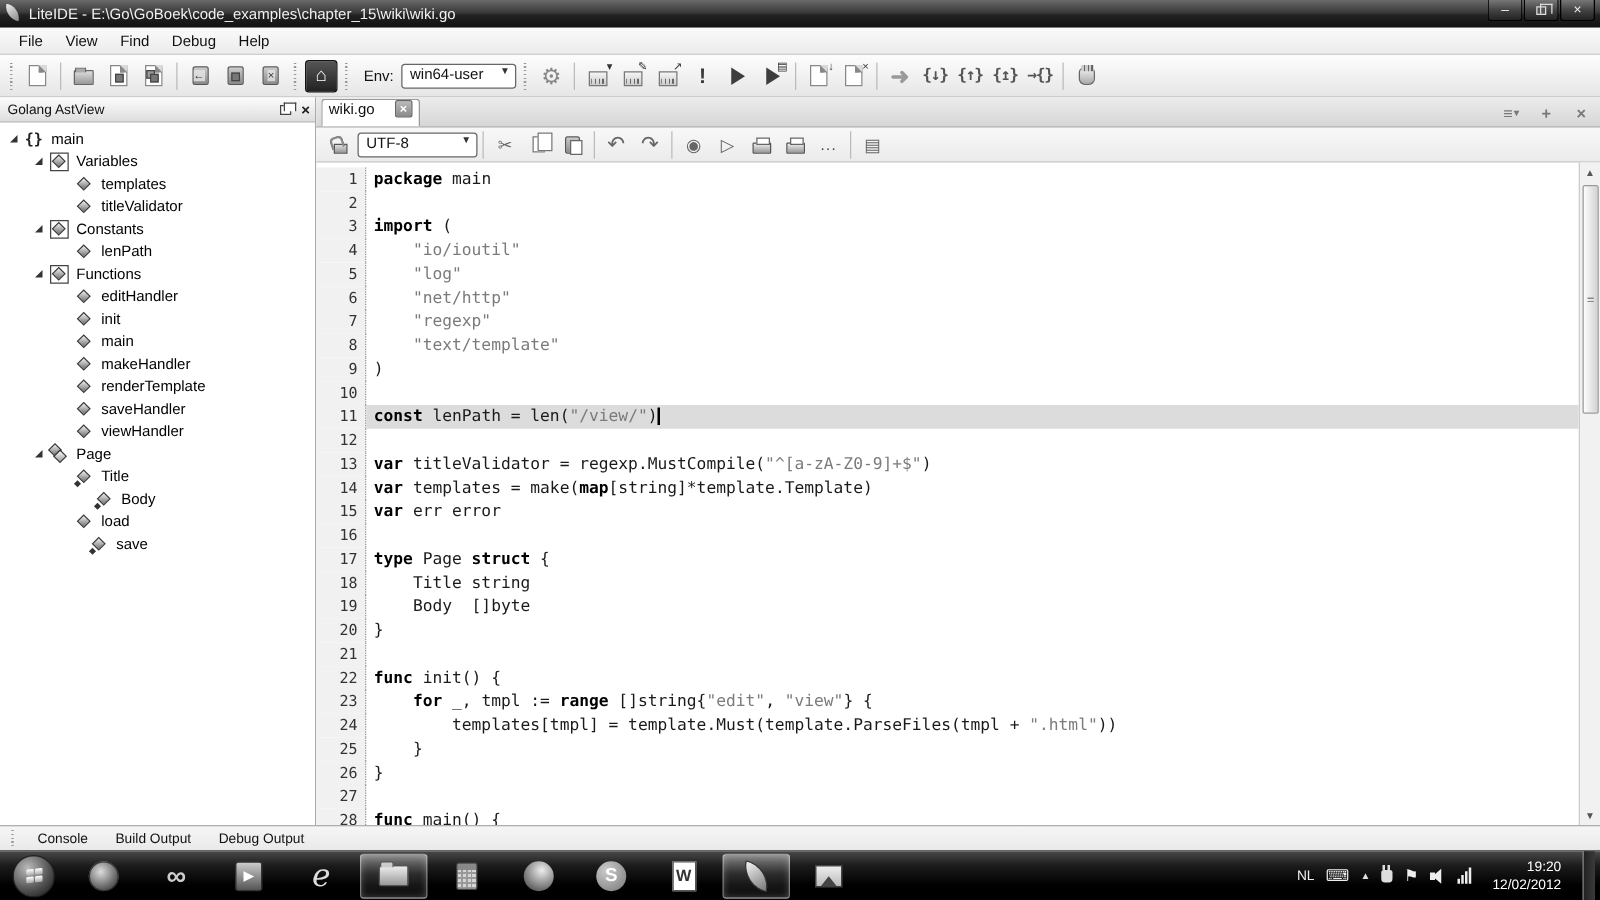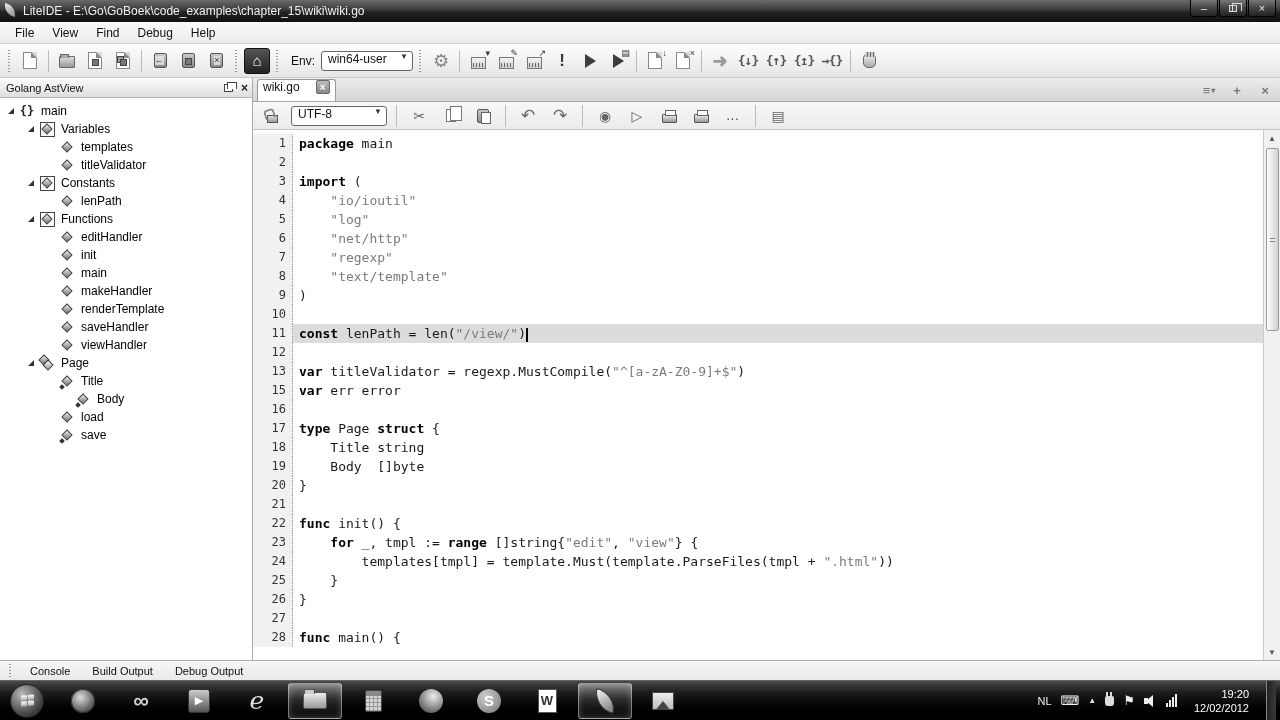--- a/index.html
+++ b/index.html
@@ -71,21 +71,21 @@
 
   
   .editor { flex:1; display:flex; flex-direction:column; min-width:0; background:#fff; }
   .tabbar { height:24px; background:linear-gradient(#ececec,#d6d6d6); border-bottom:1px solid #a8a8a8; display:flex; align-items:flex-end; padding-left:4px; position:relative; }
   .tab { height:22px; background:#fff; border:1px solid #999; border-bottom:none; border-radius:3px 3px 0 0; display:flex; align-items:flex-start; font-size:12px; padding:0 5px; gap:16px; color:#111; }
   .tab-close { width:14px; height:14px; background:linear-gradient(#bbb,#8a8a8a); border:1px solid #666; border-radius:2px; color:#fff; font-size:10px; font-weight:bold; display:flex; align-items:center; justify-content:center; }
   .tabbar-right { position:absolute; right:4px; top:3px; display:flex; gap:6px; }
   .tr-btn { width:22px; height:18px; display:flex; align-items:center; justify-content:center; color:#777; font-size:13px; font-weight:bold; }
   .tr-btn .mini { font-size:8px; margin-left:1px; }
 
-  .ed-toolbar { height:28px; background:linear-gradient(#f8f8f8,#ebebeb); border-bottom:1px solid #c4c4c4; display:flex; align-items:center; padding:0 6px; gap:6px; }
+  .ed-toolbar { height:28px; background:linear-gradient(#f8f8f8,#ebebeb); border-bottom:1px solid #c4c4c4; display:flex; align-items:center; padding:0 6px; gap:1px; }
   .lock-ico { width:11px; height:8px; background:linear-gradient(#ddd,#999); border:1px solid #555; position:relative; margin-top:6px; }
   .lock-ico::before { content:""; position:absolute; left:-4px; top:-7px; width:7px; height:8px; border:2px solid #888; border-bottom:none; border-radius:4px 4px 0 0; transform:rotate(-18deg); }
   .utf-combo { width:96px; justify-content:space-between; }
   .ed-ico { font-size:14px; color:#666; }
   .copy-ico { width:10px; height:13px; border:1px solid #777; background:#fff; position:relative; }
   .copy-ico::before { content:""; position:absolute; left:3px; top:-4px; width:10px; height:13px; border:1px solid #777; background:#fff; }
   .paste-ico { width:12px; height:14px; background:linear-gradient(#c9c9c9,#8d8d8d); border:1px solid #555; border-radius:2px; position:relative; }
   .paste-ico::before { content:""; position:absolute; right:-3px; bottom:-2px; width:8px; height:10px; background:#fff; border:1px solid #666; }
   .printer-ico { width:15px; height:9px; background:linear-gradient(#eee,#999); border:1px solid #555; border-radius:1px; position:relative; margin-top:5px; }
   .printer-ico::before { content:""; position:absolute; left:2px; top:-5px; width:9px; height:4px; background:#fff; border:1px solid #666; }
@@ -414,21 +414,21 @@
           </span>
           <span>Body</span>
         </div>
         <div class="tree-row" style="padding-left: 48px;">
           <span class="exp-space"></span>
           <span class="t-ico">
             <span class="dia"></span>
           </span>
           <span>load</span>
         </div>
-        <div class="tree-row" style="padding-left: 48px;">
+        <div class="tree-row" style="padding-left: 48px; margin-left: 12px;">
           <span class="exp-space"></span>
           <span class="t-ico dia-dot">
             <span class="dia"></span>
           </span>
           <span>save</span>
         </div>
       </div>
   </div>
 
   <div class="editor">
@@ -506,20 +506,21 @@
           <div class="code-line"><div class="ln">4</div><div class="lt"><span class="t-p">    </span><span class="t-s">"io/ioutil"</span></div></div>
           <div class="code-line"><div class="ln">5</div><div class="lt"><span class="t-p">    </span><span class="t-s">"log"</span></div></div>
           <div class="code-line"><div class="ln">6</div><div class="lt"><span class="t-p">    </span><span class="t-s">"net/http"</span></div></div>
           <div class="code-line"><div class="ln">7</div><div class="lt"><span class="t-p">    </span><span class="t-s">"regexp"</span></div></div>
           <div class="code-line"><div class="ln">8</div><div class="lt"><span class="t-p">    </span><span class="t-s">"text/template"</span></div></div>
           <div class="code-line"><div class="ln">9</div><div class="lt"><span class="t-p">)</span></div></div>
           <div class="code-line"><div class="ln">10</div><div class="lt"></div></div>
           <div class="code-line hl"><div class="ln">11</div><div class="lt"><span class="t-k">const</span><span class="t-p"> lenPath = len(</span><span class="t-s">"/view/"</span><span class="t-p">)</span><span class="caret"></span></div></div>
           <div class="code-line"><div class="ln">12</div><div class="lt"></div></div>
           <div class="code-line"><div class="ln">13</div><div class="lt"><span class="t-k">var</span><span class="t-p"> titleValidator = regexp.MustCompile(</span><span class="t-s">"^[a-zA-Z0-9]+$"</span><span class="t-p">)</span></div></div>
+          <div class="code-line"><div class="ln">14</div><div class="lt"><span class="t-k">var</span><span class="t-p"> templates = make(</span><span class="t-k">map</span><span class="t-p">[string]*template.Template)</span></div></div>
           <div class="code-line"><div class="ln">15</div><div class="lt"><span class="t-k">var</span><span class="t-p"> err error</span></div></div>
           <div class="code-line"><div class="ln">16</div><div class="lt"></div></div>
           <div class="code-line"><div class="ln">17</div><div class="lt"><span class="t-k">type</span><span class="t-p"> Page </span><span class="t-k">struct</span><span class="t-p"> {</span></div></div>
           <div class="code-line"><div class="ln">18</div><div class="lt"><span class="t-p">    Title string</span></div></div>
           <div class="code-line"><div class="ln">19</div><div class="lt"><span class="t-p">    Body  []byte</span></div></div>
           <div class="code-line"><div class="ln">20</div><div class="lt"><span class="t-p">}</span></div></div>
           <div class="code-line"><div class="ln">21</div><div class="lt"></div></div>
           <div class="code-line"><div class="ln">22</div><div class="lt"><span class="t-k">func</span><span class="t-p"> init() {</span></div></div>
           <div class="code-line"><div class="ln">23</div><div class="lt"><span class="t-p">    </span><span class="t-k">for</span><span class="t-p"> _, tmpl := </span><span class="t-k">range</span><span class="t-p"> []string{</span><span class="t-s">"edit"</span><span class="t-p">, </span><span class="t-s">"view"</span><span class="t-p">} {</span></div></div>
           <div class="code-line"><div class="ln">24</div><div class="lt"><span class="t-p">        templates[tmpl] = template.Must(template.ParseFiles(tmpl + </span><span class="t-s">".html"</span><span class="t-p">))</span></div></div>

